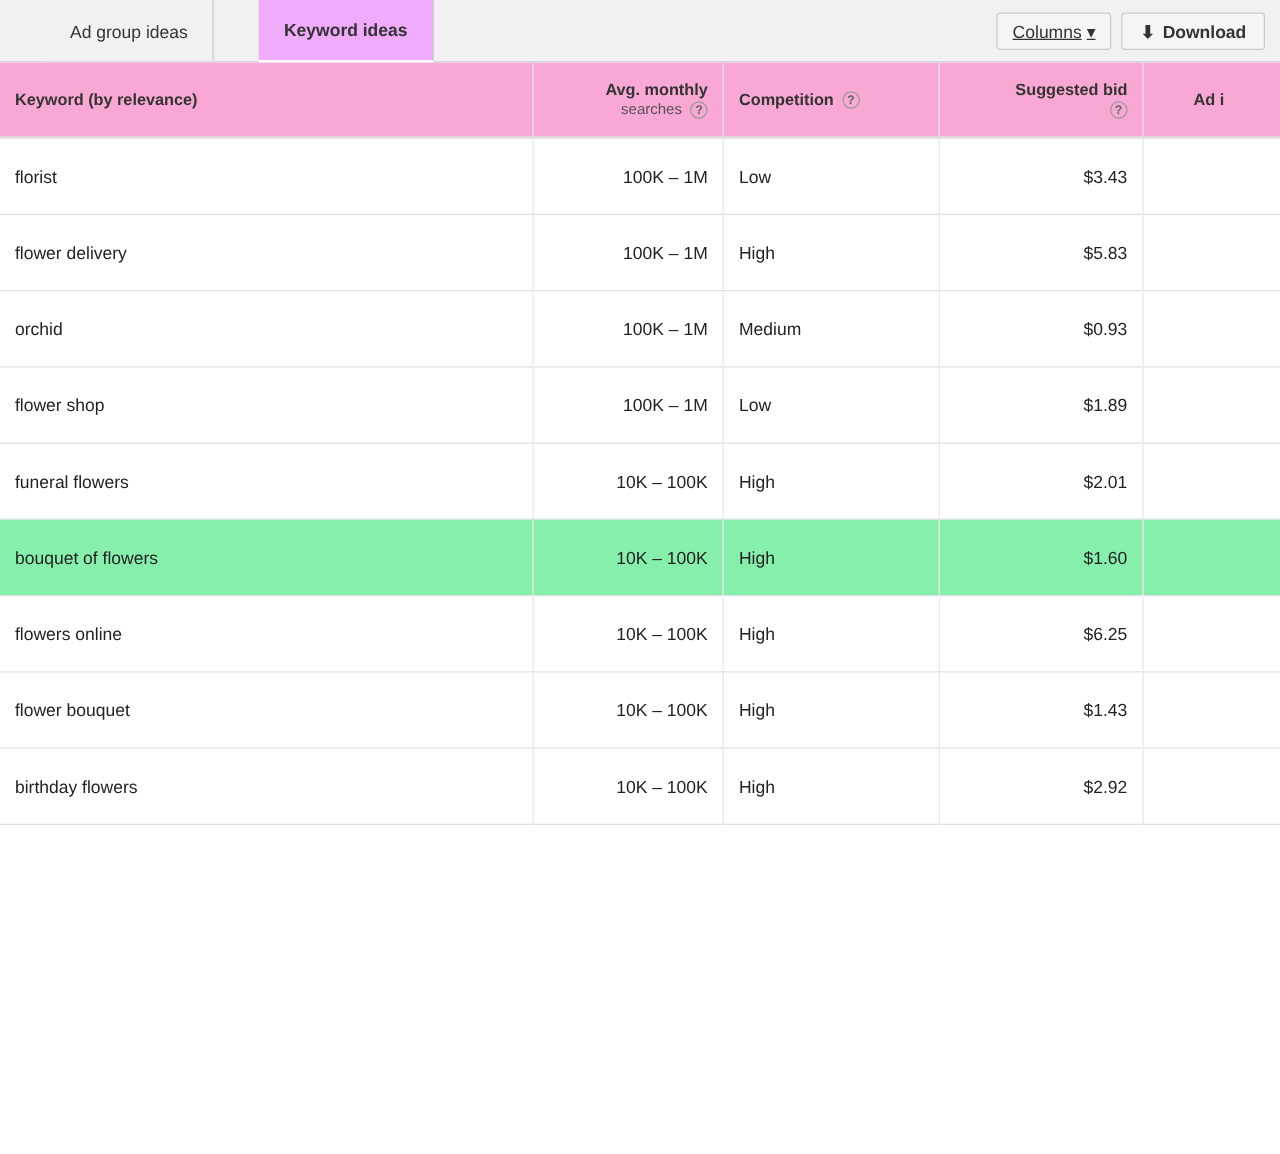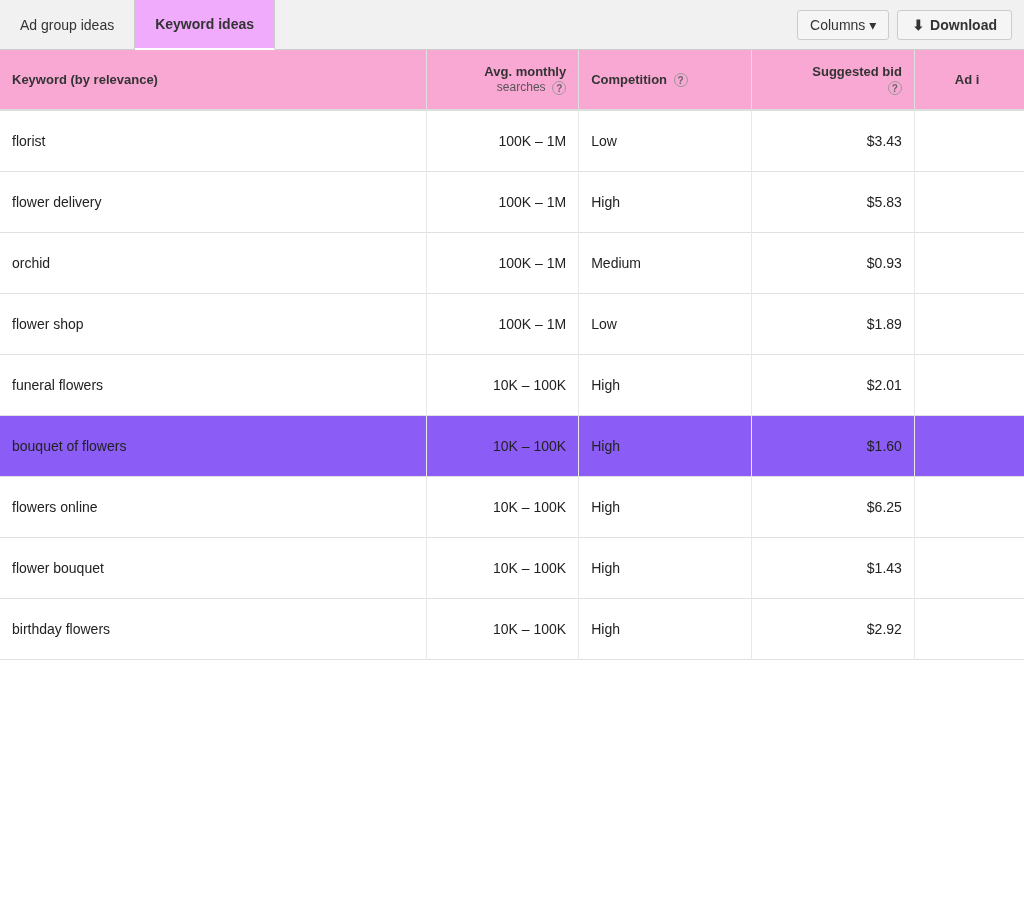--- a/index.html
+++ b/index.html
@@ -21,20 +21,21 @@
     }
     .tab {
       display: flex;
       align-items: center;
       padding: 0 20px;
       cursor: pointer;
       font-size: 14px;
       border-right: 1px solid #ccc;
       color: #333;
       background: #f1f1f1;
+      margin-left: 36px;
     }
     .tab.active {
       background: #f0abfc;
       border-bottom: 2px solid #fff;
       font-weight: bold;
       margin-bottom: -1px;
       border-top: none;
     }
     .tab-actions {
       margin-left: auto;
@@ -47,20 +48,21 @@
       display: flex;
       align-items: center;
       gap: 4px;
       background: #f5f5f5;
       border: 1px solid #ccc;
       border-radius: 3px;
       padding: 6px 12px;
       cursor: pointer;
       font-size: 14px;
       color: #333;
+      text-decoration: underline;
     }
     .download-btn {
       display: flex;
       align-items: center;
       gap: 6px;
       background: #f5f5f5;
       border: 1px solid #ccc;
       border-radius: 3px;
       padding: 6px 14px;
       cursor: pointer;
@@ -112,21 +114,21 @@
       font-size: 10px;
       color: #666;
       margin-left: 3px;
       cursor: pointer;
       vertical-align: middle;
     }
     tbody tr {
       border-bottom: 1px solid #e0e0e0;
     }
     tbody tr.highlighted {
-      background: #8b5cf6;
+      background: #86efac;
     }
     tbody td {
       padding: 22px 12px;
       font-size: 14px;
       color: #222;
       border-right: 1px solid #e8e8e8;
     }
     tbody td:last-child {
       border-right: none;
     }

